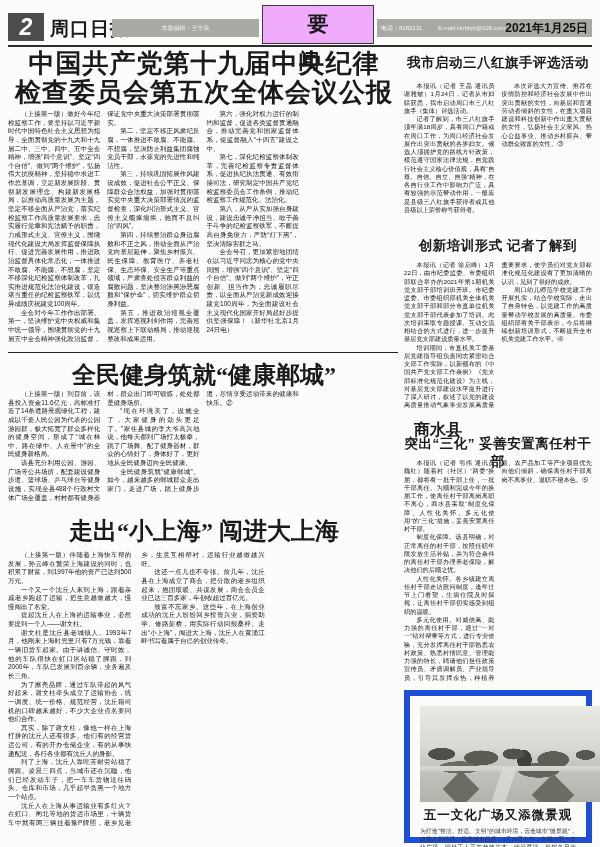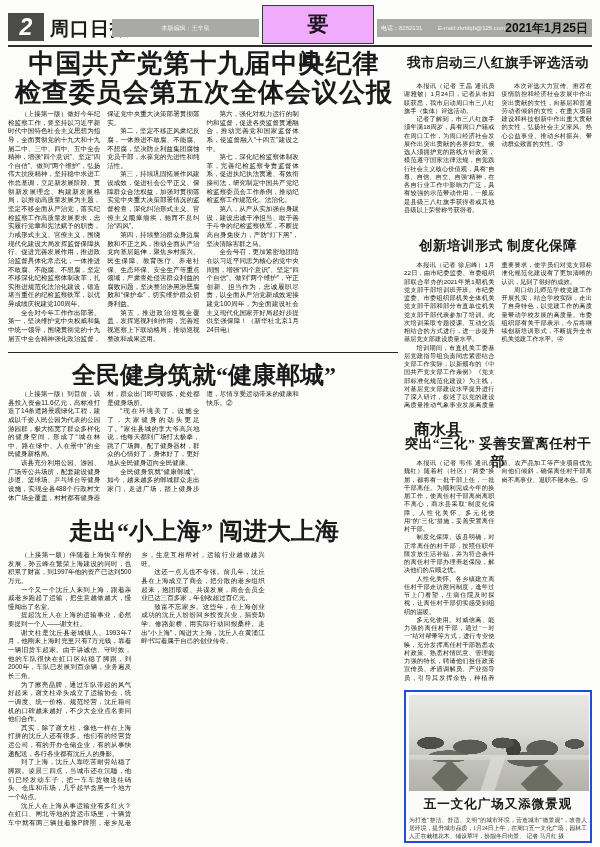--- a/index.html
+++ b/index.html
@@ -21,34 +21,34 @@
   .sectionbox span{font-family:"Liberation Serif",serif;font-size:21px;font-weight:bold;
                    letter-spacing:18px;margin-left:18px;line-height:37px;}
   .hrule{position:absolute;left:8px;top:45px;width:584px;height:2px;background:#2e2e2e;}
   
   .main-head{position:absolute;left:8px;top:49px;width:392px;text-align:center;
              font-weight:bold;font-size:26px;line-height:29px;letter-spacing:1px;
              font-family:"Liberation Sans",sans-serif;}
   .sub-head{position:absolute;width:392px;left:8px;text-align:center;
             font-family:"Liberation Serif",serif;font-weight:600;font-size:24px;}
   .r-head{position:absolute;left:404px;width:188px;text-align:center;font-weight:bold;
-          font-size:13.5px;font-family:Liberation Serif, serif;letter-spacing:0.5px;}
+          font-size:13.5px;font-family:Liberation Sans, sans-serif;letter-spacing:0.5px;}
   .kicker{position:absolute;left:414px;font-size:16px;font-weight:600;
           font-family:"Liberation Serif",serif;}
   
   .bt{position:absolute;font-size:6.5px;line-height:1.33;text-align:justify;
       color:#161616;overflow:hidden;column-fill:auto;}
   .bt p{margin:0;text-indent:2em;}
   .cols4{column-count:4;column-gap:7px;}
   .cols3{column-count:3;column-gap:10px;}
   .cols2{column-count:2;column-gap:7px;}
   .lrule{position:absolute;left:8px;width:390px;height:1px;background:#222;}
   
   .photo-frame{position:absolute;left:404px;top:690px;width:188px;height:153px;
-               border:2px solid #1d4ed8;box-sizing:border-box;background:#fbfbf9;padding:3px;}
+               border:6px solid #1d4ed8;box-sizing:border-box;background:#fbfbf9;padding:10px;}
   .photo{position:relative;width:180px;height:96px;overflow:hidden;
     background:
       radial-gradient(22px 10px at 12% 50%, #4e4f48 60%, transparent 62%),
       radial-gradient(28px 12px at 34% 54%, #5a5b52 60%, transparent 62%),
       radial-gradient(18px 9px at 52% 50%, #515249 60%, transparent 62%),
       radial-gradient(26px 14px at 74% 56%, #5d5e55 60%, transparent 62%),
       radial-gradient(16px 8px at 92% 51%, #565750 60%, transparent 62%),
       radial-gradient(12px 16px at 58% 56%, #3f4039 60%, transparent 62%),
       radial-gradient(34px 10px at 22% 64%, #6a6b61 60%, transparent 62%),
       radial-gradient(34px 12px at 66% 67%, #62635a 60%, transparent 62%),
@@ -123,21 +123,21 @@
       <p>致富不忘家乡。这些年，在上海创业成功的沈丘人纷纷回乡投资兴业，捐资助学、修路架桥，用实际行动回报桑梓。走出“小上海”，闯进大上海，沈丘人在黄浦江畔书写着属于自己的创业传奇。</p>
     </div>
 
   <div class="r-head" style="top:54px;">我市启动三八红旗手评选活动</div>
   <div class="bt cols2" style="left:404px;top:82px;width:188px;height:142px;font-size:6.2px;">
       <p>本报讯（记者 王晶 通讯员 谢雅敏）1月24日，记者从市妇联获悉，我市启动周口市三八红旗手（集体）评选活动。</p>
       <p>记者了解到，市三八红旗手须年满18周岁，具有周口户籍或在周口工作，为周口经济社会发展作出突出贡献的各界妇女。候选人须拥护党的路线方针政策，模范遵守国家法律法规，自觉践行社会主义核心价值观，具有“自尊、自信、自立、自强”精神，在各自行业工作中影响力广泛，具有较强的示范带动作用，一般应是县级三八红旗手获得者或其他县级以上荣誉称号获得者。</p>
       <p>本次评选大力宣传、推荐在疫情防控和经济社会发展中作出突出贡献的女性，向基层和普通劳动者倾斜的女性，在重大项目建设和科技创新中作出重大贡献的女性，弘扬社会主义家风、热心公益事业、推动乡村振兴、带动群众致富的女性。③</p>
     </div>
 
-  <div class="r-head" style="top:237px;">创新培训形式 制度化保障</div>
+  <div class="r-head" style="top:237px;">创新培训形式 记者了解到</div>
   <div class="bt cols2" style="left:404px;top:261px;width:188px;height:152px;font-size:6.2px;">
       <p>本报讯（记者 徐启峰）1月22日，由市纪委监委、市委组织部联合举办的2021年第1期机关党支部干部培训班开班。市纪委监委、市委组织部机关全体机关党支部干部和部分市直单位机关党支部干部代表参加了培训。此次培训采取专题授课、互动交流相结合的方式进行，进一步提升基层党支部建设质量水平。</p>
       <p>培训期间，市直机关工委基层党建指导组负责同志紧密结合支部工作实际，以新颁布的《中国共产党支部工作条例》《党支部标准化规范化建设》为主线，对基层党支部建设水平提升进行了深入研讨，叙述了以党的建设高质量推动气象事业发展高质量重要要求，使学员们对党支部标准化规范化建设有了更加清晰的认识，见到了很好的成效。</p>
       <p>周口幼儿师范学校党建工作开展扎实，结合学校实际，走出了自身特色，以党建工作的高质量带动学校发展的高质量。市委组织部有关干部表示，今后将继续创新培训形式，不断提升全市机关党建工作水平。④</p>
     </div>
 
   <div class="kicker" style="top:420px;">商水县</div>
   <div class="r-head" style="top:435px;">突出“三化” 妥善安置离任村干部</div>
   <div class="bt cols2" style="left:404px;top:459px;width:188px;height:226px;font-size:6.2px;">
       <p>本报讯（记者 韦伟 通讯员 魏红）随着村（社区）“两委”换届，都将有一批干部上任，一批干部离任。为顺利完成今年的换届工作，使离任村干部离岗离职不离心，商水县采取“制度化保障、人性化关怀、多元化使用”的“三化”措施，妥善安置离任村干部。</p>

